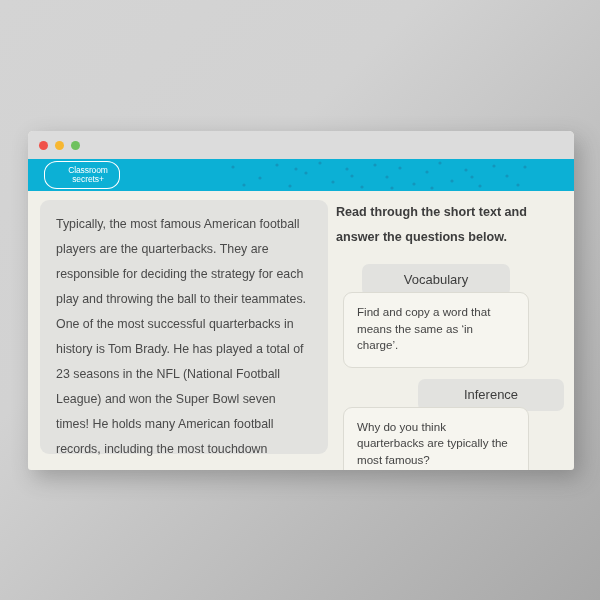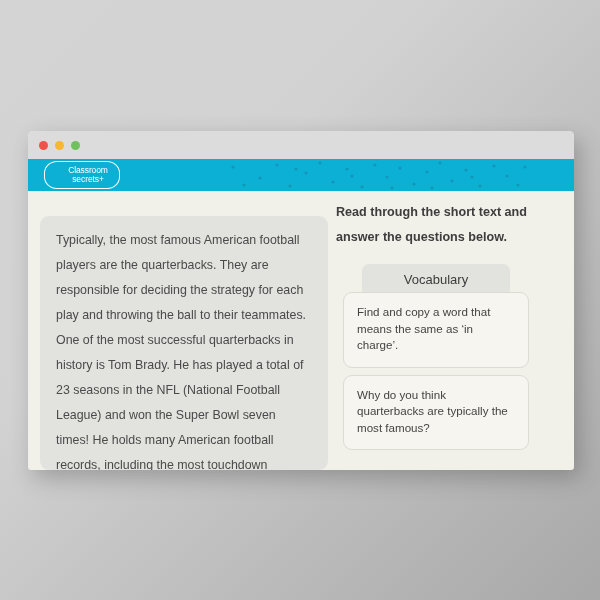--- a/index.html
+++ b/index.html
@@ -99,21 +99,20 @@
   .passage-panel {
     position: absolute;
     left: 12px;
     top: 9px;
     width: 288px;
     height: 254px;
     background: #e2e2df;
     border-radius: 9px;
     box-sizing: border-box;
     padding: 12px 16px 10px 16px;
-    margin-top: 16px;
   }
   .passage-p {
     margin: 0;
     color: #4a4a4a;
     font-size: 12.4px;
     line-height: 25px;
   }
 
   
   .right-col {
@@ -232,18 +231,19 @@
     <div class="right-col">
 
       <p class="instructions">Read through the short text and answer the questions below.</p>
 
       <div class="q-block vocab">
         <div class="pill vocab">Vocabulary</div>
         <div class="answer-box vocab">Find and copy a word that means the same as ‘in charge’.</div>
       </div>
 
       <div class="q-block inference">
+        <div class="pill inference">Inference</div>
         <div class="answer-box inference">Why do you think quarterbacks are typically the most famous?</div>
       </div>
 
     </div>
   </div>
 </div>
 
 </body></html>

